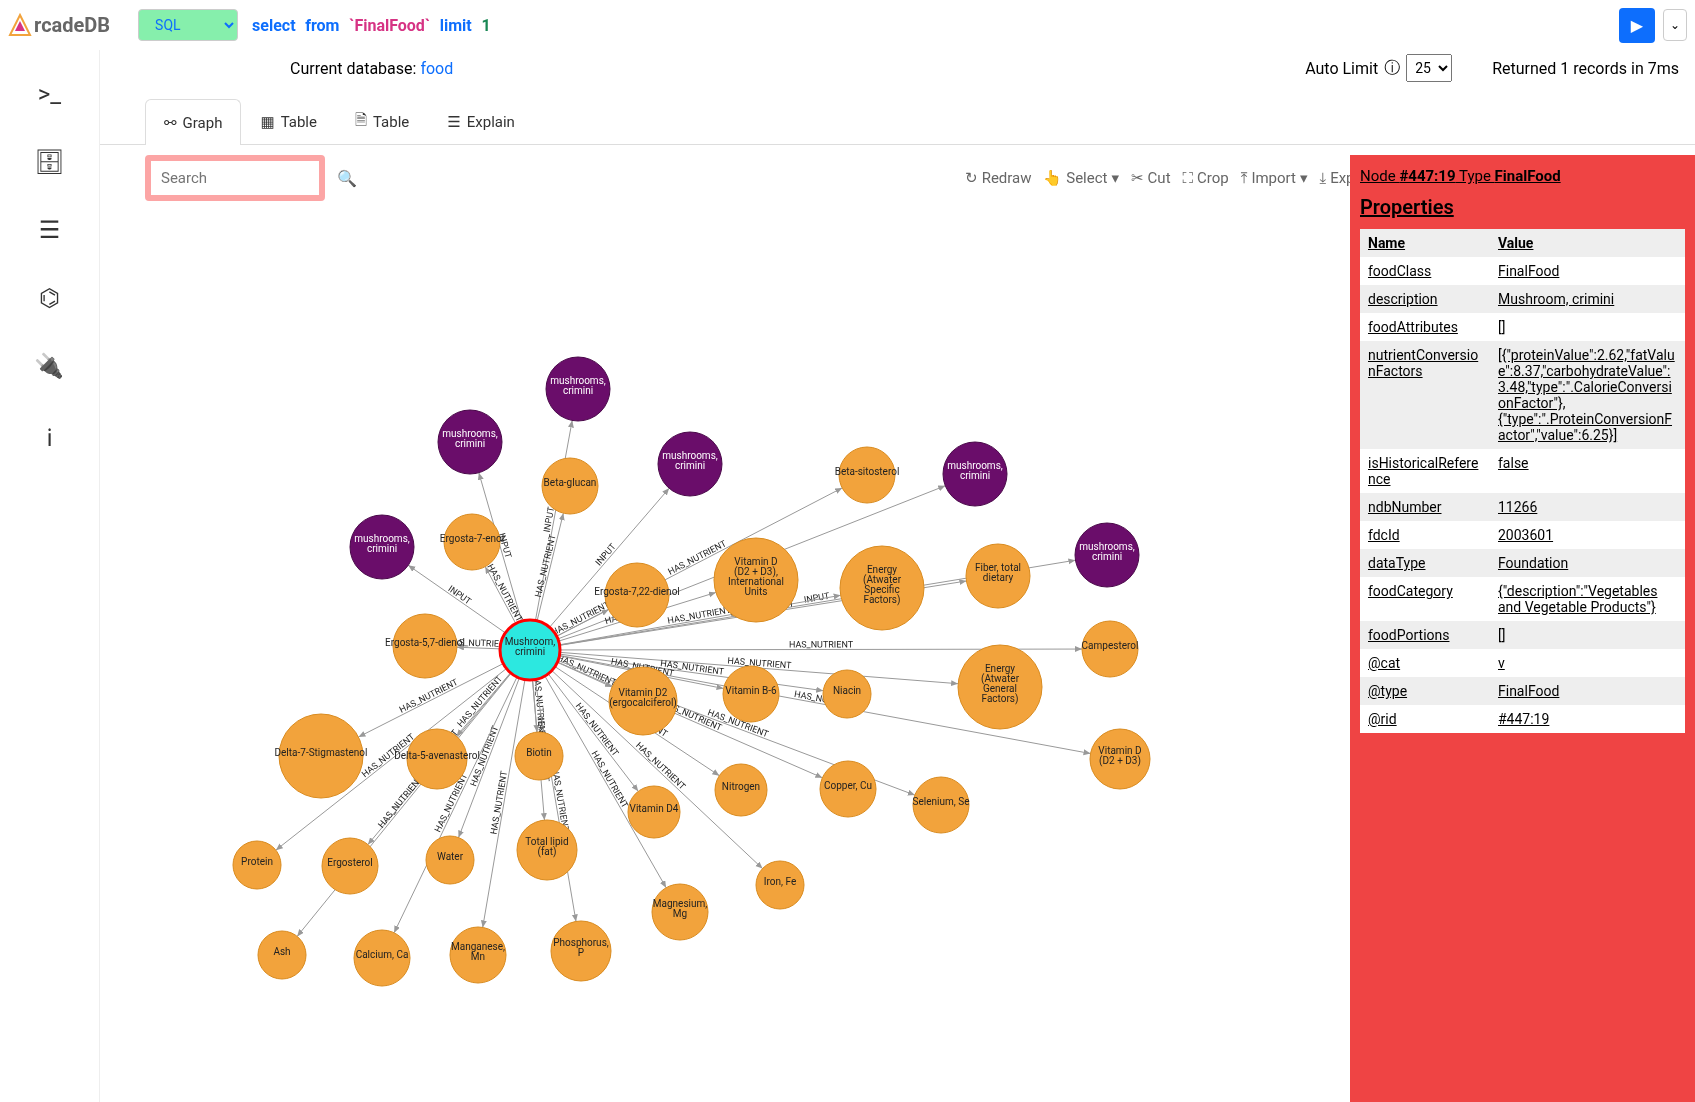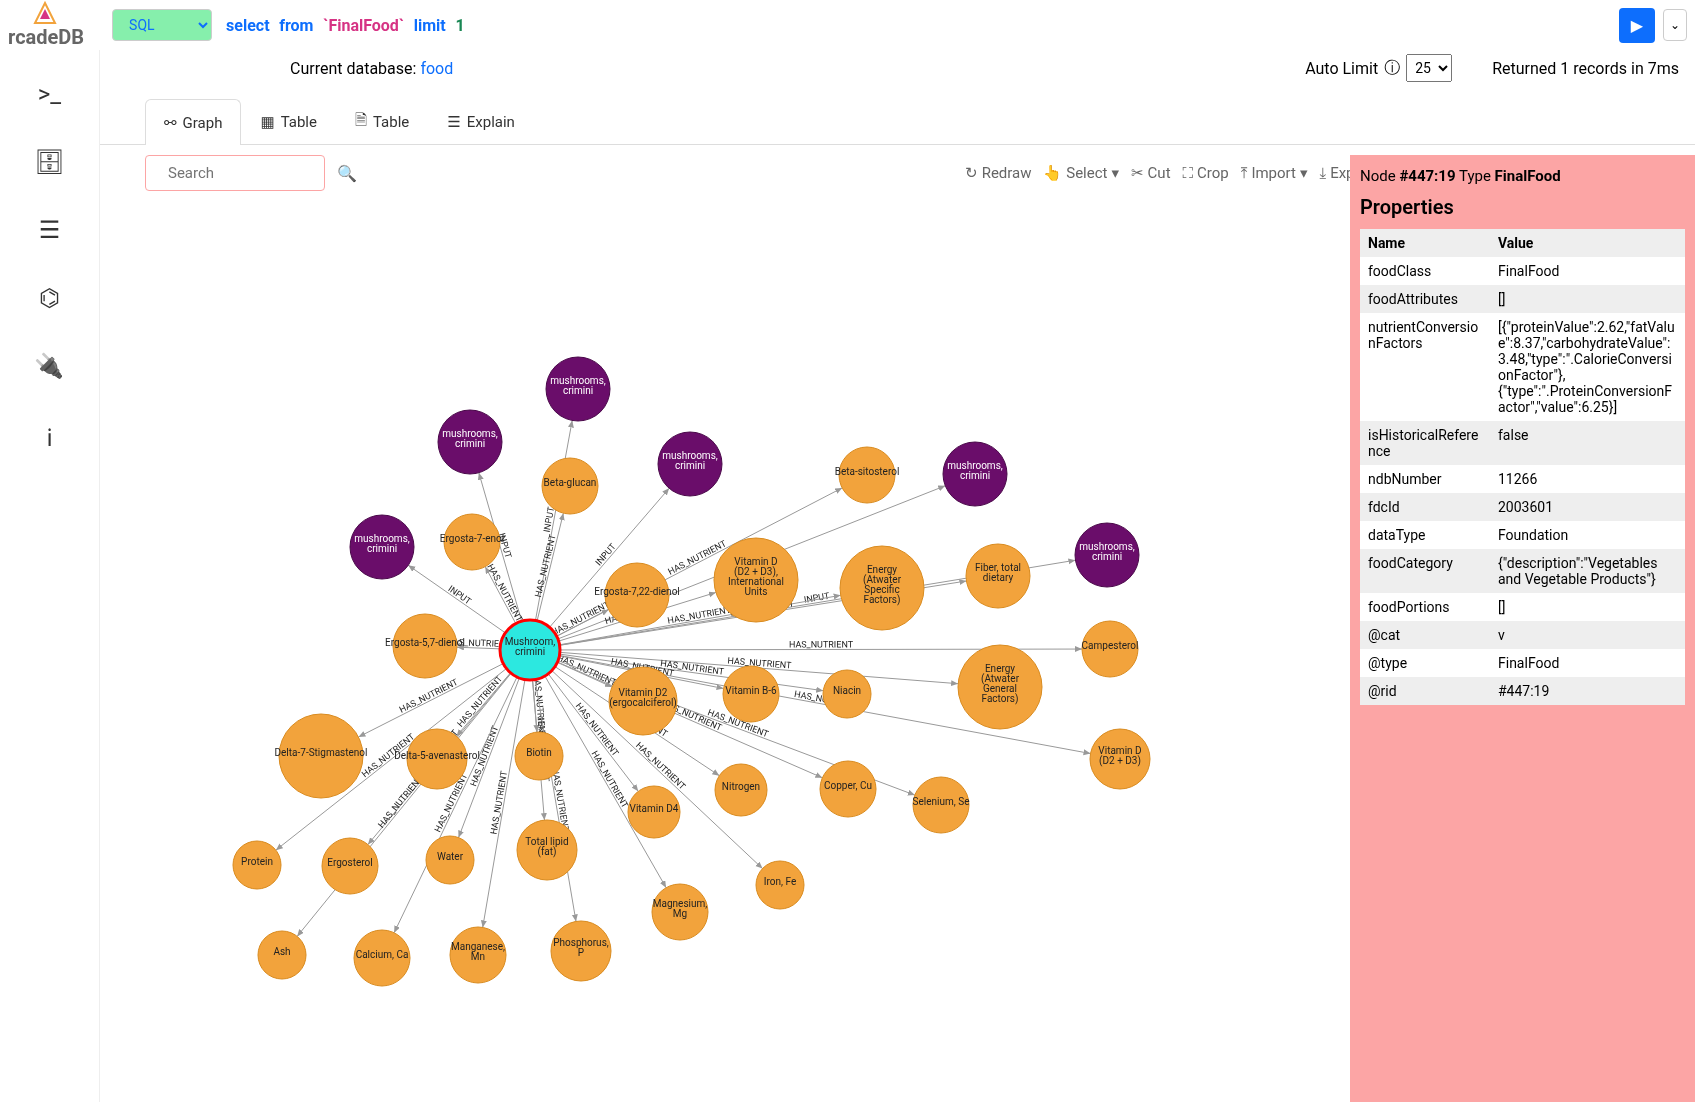--- a/index.html
+++ b/index.html
@@ -1,18 +1,18 @@
 <!DOCTYPE html>
 <html><head>
 <meta charset="utf-8">
 <style>
 * { margin:0; padding:0; box-sizing:border-box; font-family:-apple-system,BlinkMacSystemFont,"Segoe UI",Roboto,sans-serif; }
 body { width:1695px; height:1102px; background:#fff; overflow:hidden; position:relative; }
 .topbar { height:50px; display:flex; align-items:center; padding:0 8px; gap:8px; }
-.logo { display:flex; align-items:center; font-weight:bold; font-size:20px;flex-direction:column; }
+.logo { display:flex; font-weight:bold; font-size:20px; }
 .logo-a { width:24px; height:24px; margin-right:2px; }
 .logo-text { color:#666; }
 .lang-select { color:#0d6efd; border:1px solid #ccc; padding:6px 12px; border-radius:4px; font-size:14px; background:#86efac; margin-left:20px; width:100px; }
 .query-input { flex:1; font-family:monospace; font-size:16px; padding:6px; border:none; outline:none; color:#333;font-weight:bold; }
 .query-input .kw { color:#0d6efd; }
 .query-input .str { color:#d63384; }
 .query-input .num { color:#198754; }
 .run-btn { background:#0d6efd; color:#fff; border:none; border-radius:4px; padding:8px 12px; font-size:16px; }
 .run-more { border:1px solid #ccc; background:#fff; padding:8px 6px; border-radius:4px; font-size:12px; }
 
@@ -26,36 +26,36 @@
 
 .sidebar { position:absolute; left:0; top:50px; bottom:0; width:100px; border-right:1px solid #eee; display:flex; flex-direction:column; align-items:center; padding-top:30px; gap:40px; }
 .sidebar .ico { font-size:24px; color:#333; cursor:pointer; }
 
 .main { position:absolute; left:100px; top:90px; right:0; bottom:0; }
 .tabs { display:flex; padding:8px 45px 0; border-bottom:1px solid #ddd; }
 .tab { padding:10px 18px; border:1px solid transparent; border-bottom:none; display:flex; align-items:center; gap:6px; font-size:15px; cursor:pointer; background:#fff; border-radius:6px 6px 0 0; color:#333; }
 .tab.active { border-color:#ddd; background:#fff; position:relative; top:1px; }
 
 .toolbar { display:flex; align-items:center; padding:10px 45px; gap:12px; font-size:15px; color:#666; }
-.toolbar input.search { border:1px solid #fca5a5; padding:8px 22px; border-radius:4px; width:180px; font-size:15px; }
+.toolbar input.search { border:6px solid #fca5a5; padding:8px 10px; border-radius:4px; width:180px; font-size:15px; }
 .toolbar .srchico { font-size:16px; color:#333; }
 .toolbar .spacer { flex:1; }
 .tbtn { display:flex; align-items:center; gap:4px; cursor:pointer; color:#666; }
 
 .canvas { position:absolute; left:0; top:95px; right:350px; bottom:0; overflow:hidden; }
 .canvas svg { width:100%; height:100%; }
 .node circle.nut { fill:#f2a33c; stroke:#d98b1f; stroke-width:1; }
 .node circle.root { fill:#2ce8e0; stroke:#ff0000; stroke-width:3; }
 .node circle.mush { fill:#6a0d6a; stroke:#4a094a; stroke-width:1; }
 .node text { font-size:10px; text-anchor:middle; fill:#222; }
 .node.mush text { fill:#fff; }
 .edge line { stroke:#999; stroke-width:1; marker-end:url(#arrow); }
 .edge text { font-size:9px; fill:#222; text-anchor:middle; }
 
-.props { position:absolute; right:0; top:65px; width:345px; bottom:0; background:#fca5a5; padding:12px 10px; font-size:15px; overflow:auto; }
+.props { position:absolute; right:0; top:65px; width:345px; bottom:0; background:#ef4444; padding:12px 10px; font-size:15px; overflow:auto;text-decoration:underline; }
 .props .title { margin-bottom:8px; }
 .props .title b { font-weight:700; }
 .props h3 { font-size:20px; font-weight:600; margin:10px 0; }
 .ptbl { width:100%; border-collapse:collapse; font-size:14px; }
 .ptbl th { text-align:left; padding:6px 8px; background:#eee; font-weight:700; }
 .ptbl td { padding:6px 8px; word-break:break-word; vertical-align:top; }
 .ptbl tr:nth-child(even) td { background:#eee; }
 .ptbl tr:nth-child(odd) td { background:#fff; }
 .ptbl td:first-child { width:40%; }
 </style>
@@ -445,20 +445,24 @@
             <th>Name</th>
             <th>Value</th>
           </tr>
         </thead>
       <tbody id="ptbody">
           <tr>
             <td>foodClass</td>
             <td>FinalFood</td>
           </tr>
           <tr>
+            <td>description</td>
+            <td>Mushroom, crimini</td>
+          </tr>
+          <tr>
             <td>foodAttributes</td>
             <td>[]</td>
           </tr>
           <tr>
             <td>nutrientConversionFactors</td>
             <td>[{"proteinValue":2.62,"fatValue":8.37,"carbohydrateValue":3.48,"type":".CalorieConversionFactor"},{"type":".ProteinConversionFactor","value":6.25}]</td>
           </tr>
           <tr>
             <td>isHistoricalReference</td>
             <td>false</td>

